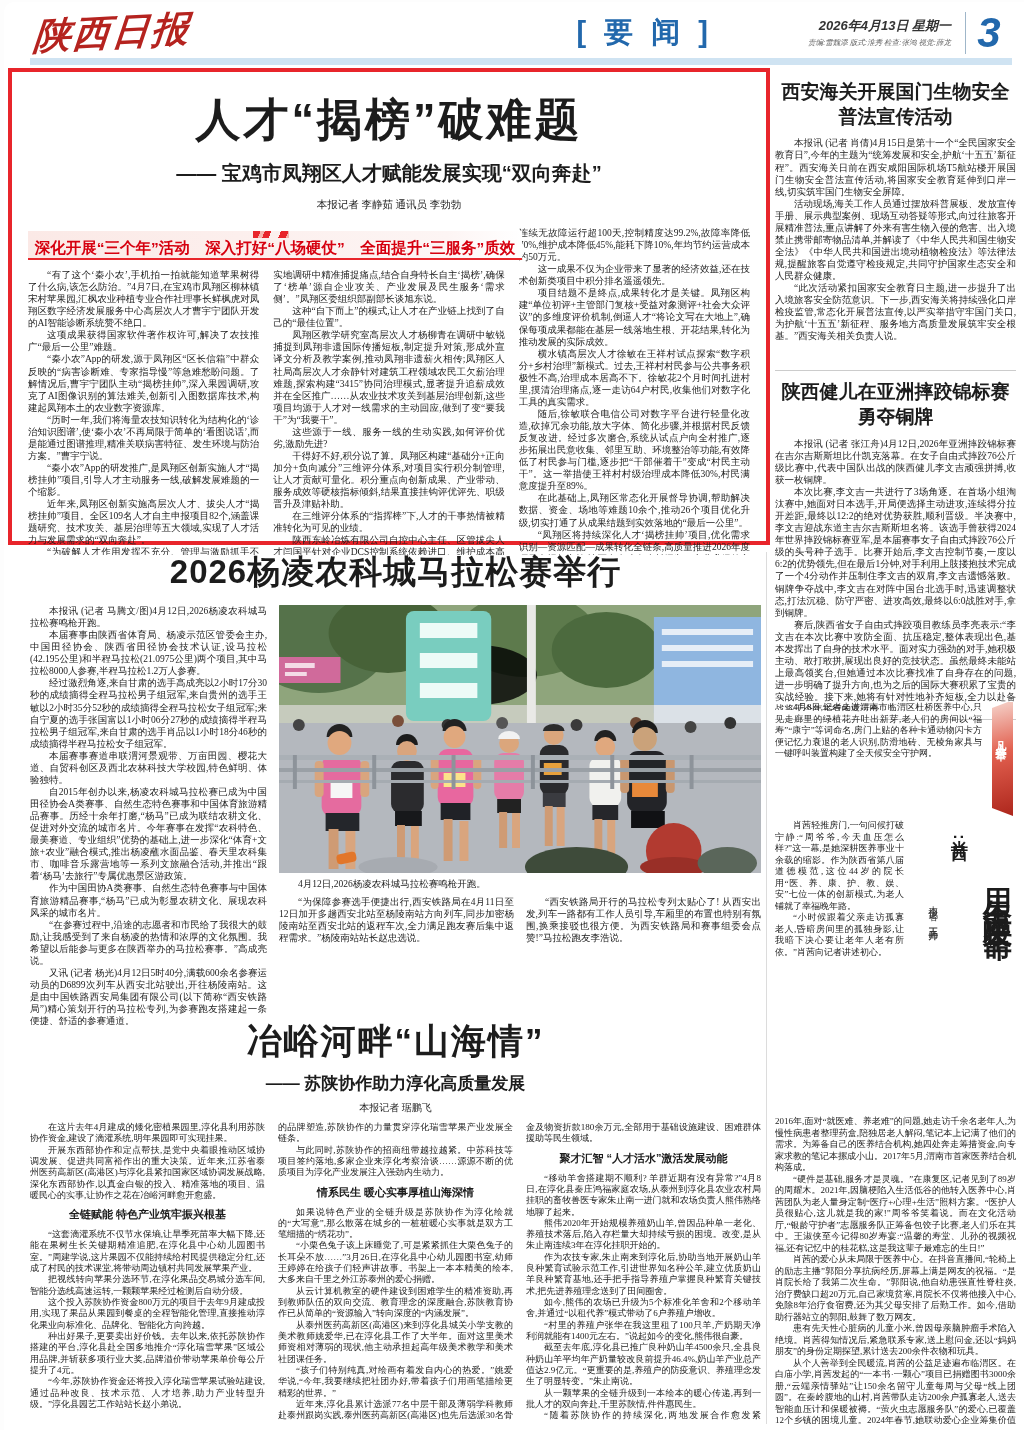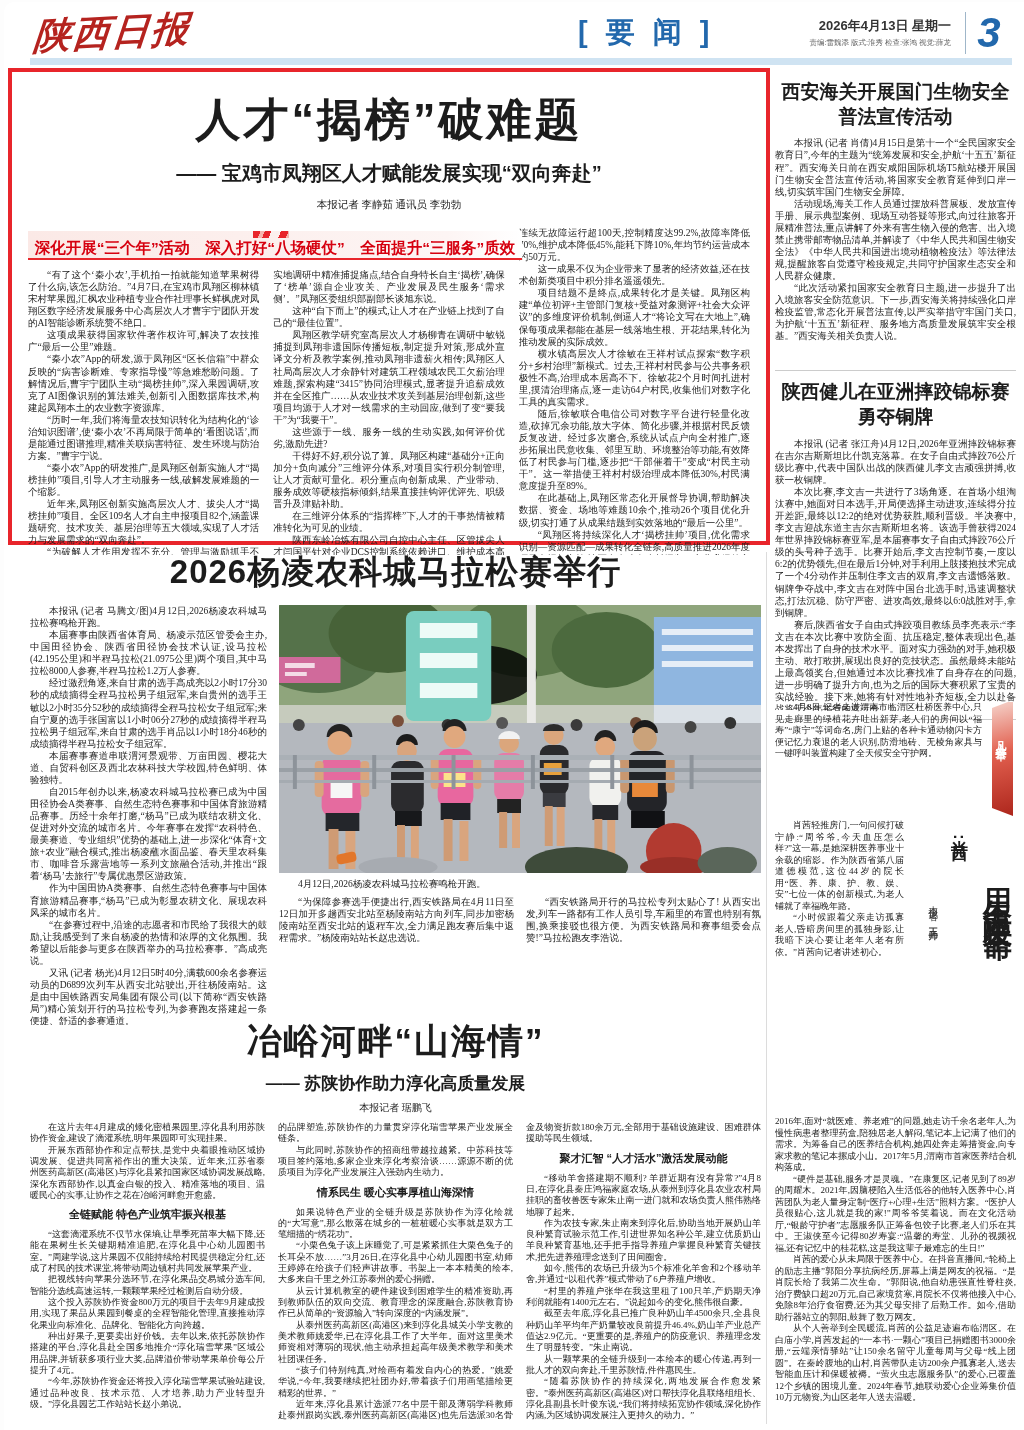--- a/index.html
+++ b/index.html
@@ -7,21 +7,21 @@
         font-family:"Liberation Serif","DejaVu Serif",serif;color:#1c1c1c;}
   .sheet{position:absolute;inset:2px 0 0 4px;background:#fff;border-radius:10px 0 0 0;}
 
   
   .masthead{position:absolute;left:34px;top:10px;right:12px;height:46px;display:flex;align-items:center;}
   .logo{font-size:37px;font-weight:bold;font-style:italic;color:#b5231f;
         font-family:"Liberation Serif",serif;transform:skewX(-8deg) rotate(-3deg);letter-spacing:2px;white-space:nowrap;}
   .mast-spacer{flex:1;}
   .section-title{font-family:"Liberation Sans","DejaVu Sans",sans-serif;font-weight:bold;
         font-size:29px;color:#2268ac;letter-spacing:5px;margin-right:95px;white-space:nowrap;}
-  .date-block{text-align:right;margin-right:14px;line-height:1.3;}
+  .date-block{text-align:right;margin-right:14px;line-height:1.3;font-style:italic;}
   .date-line{font-size:13px;font-weight:bold;color:#333;font-family:"Liberation Sans",sans-serif;}
   .credits-line{font-size:7.5px;color:#666;margin-top:3px;}
   .pageno-divider{width:1px;height:42px;background:#9fb6c9;}
   .pageno{font-family:"Liberation Sans","DejaVu Sans",sans-serif;font-weight:bold;font-size:42px;
         color:#2268ac;width:46px;text-align:center;font-style:italic;}
   .blue-band{position:absolute;left:30px;right:12px;top:58px;height:7px;background:#cfe3f2;}
 
   
   .para{margin:0;text-indent:2em;}
   .para.cont{text-indent:0;}
@@ -339,20 +339,21 @@
           <p class="para">“小栗色兔子该上床睡觉了,可是紧紧抓住大栗色兔子的长耳朵不放……”3月26日,在淳化县中心幼儿园图书室,幼师王婷婷在给孩子们轻声讲故事。书架上一本本精美的绘本,大多来自千里之外江苏泰州的爱心捐赠。</p>
           <p class="para">从云计算机教室的硬件建设到困难学生的精准资助,再到教师队伍的双向交流、教育理念的深度融合,苏陕教育协作已从简单的“资源输入”转向深度的“内涵发展”。</p>
           <p class="para">从泰州医药高新区(高港区)来到淳化县城关小学支教的美术教师姚爱华,已在淳化县工作了大半年。面对这里美术师资相对薄弱的现状,他主动承担起高年级美术教学和美术社团课任务。</p>
           <p class="para">“孩子们特别纯真,对绘画有着发自内心的热爱。”姚爱华说,“今年,我要继续把社团办好,带着孩子们用画笔描绘更精彩的世界。”</p>
           <p class="para">近年来,淳化县累计选派77名中层干部及薄弱学科教师赴泰州跟岗实践,泰州医药高新区(高港区)也先后选派30名骨干教师来淳化支教,让淳化县的孩子在“家门口”就能享受到更加公平、更高质量的教育。</p>
         </div>
       <div class="sh-col">
           <p class="para cont">金及物资折款180余万元,全部用于基础设施建设、困难群体援助等民生领域。</p>
           <p class="col-subhead">聚才汇智  “人才活水”激活发展动能</p>
           <p class="para">“移动羊舍搭建期不顺利? 羊群近期有没有异常?”4月8日,在淳化县秦庄鸿福家庭农场,从泰州到淳化县农业农村局挂职的畜牧兽医专家朱止南一进门就和农场负责人熊伟熟络地聊了起来。</p>
+          <p class="para">熊伟2020年开始规模养殖奶山羊,曾因品种单一老化、养殖技术落后,陷入存栏量大却持续亏损的困境。改变,是从朱止南连续3年在淳化挂职开始的。</p>
           <p class="para">作为农技专家,朱止南来到淳化后,协助当地开展奶山羊良种繁育试验示范工作,引进世界知名种公羊,建立优质奶山羊良种繁育基地,还手把手指导养殖户掌握良种繁育关键技术,把先进养殖理念送到了田间圈舍。</p>
           <p class="para">如今,熊伟的农场已升级为5个标准化羊舍和2个移动羊舍,并通过“以租代养”模式带动了6户养殖户增收。</p>
           <p class="para">“村里的养殖户张华在我这里租了100只羊,产奶期天净利润就能有1400元左右。”说起如今的变化,熊伟很自豪。</p>
           <p class="para">截至去年底,淳化县已推广良种奶山羊4500余只,全县良种奶山羊平均年产奶量较改良前提升46.4%,奶山羊产业总产值达2.9亿元。“更重要的是,养殖户的防疫意识、养殖理念发生了明显转变。”朱止南说。</p>
           <p class="para">从一颗苹果的全链升级到一本绘本的暖心传递,再到一批人才的双向奔赴,千里苏陕情,件件惠民生。</p>
           <p class="para">“随着苏陕协作的持续深化,两地发展合作愈发紧密。”泰州医药高新区(高港区)对口帮扶淳化县联络组组长、淳化县副县长叶俊东说,“我们将持续拓宽协作领域,深化协作内涵,为区域协调发展注入更持久的动力。”</p>
         </div>
     </div>
   </section>
 
@@ -379,16 +380,17 @@
           <span class="hb-name">王帅</span>
         </div>
         <div class="hero-title-prefix">肖茜:</div>
         <div class="hero-title-main">用生命温暖生命</div>
       </div>
     </div>
     <div class="hero-lower">
         <p class="para cont">2016年,面对“就医难、养老难”的问题,她走访千余名老年人,为慢性病患者整理药盒,陪独居老人解闷,笔记本上记满了他们的需求。为筹备自己的医养结合机构,她四处奔走筹措资金,向专家求教的笔记本摞成小山。2017年5月,渭南市首家医养结合机构落成。</p>
         <p class="para">“硬件是基础,服务才是灵魂。”在康复区,记者见到了89岁的周耀木。2021年,因脑梗陷入生活低谷的他转入医养中心,肖茜团队为老人量身定制“医疗+心理+生活”照料方案。“医护人员很贴心,这儿就是我的家!”周爷爷笑着说。而在文化活动厅,“银龄守护者”志愿服务队正筹备包饺子比赛,老人们乐在其中。王淑侠至今记得80岁寿宴:“温馨的寿堂、儿孙的视频祝福,还有记忆中的桂花糕,这是我这辈子最难忘的生日!”</p>
         <p class="para">肖茜的爱心从未局限于医养中心。在抖音直播间,“轮椅上的励志主播”郭阳分享抗病经历,屏幕上满是网友的祝福。“是肖院长给了我第二次生命。”郭阳说,他自幼患强直性脊柱炎,治疗费缺口超20万元,自己家境贫寒,肖院长不仅将他接入中心,免除8年治疗食宿费,还为其父母安排了后勤工作。如今,借助助行器站立的郭阳,鼓舞了数万网友。</p>
+        <p class="para">患有先天性心脏病的儿童小米,曾因母亲脑肿瘤手术陷入绝境。肖茜得知情况后,紧急联系专家,送上慰问金,还以“妈妈朋友”的身份定期探望,累计送去200余件衣物和玩具。</p>
         <p class="para">从个人善举到全民暖流,肖茜的公益足迹遍布临渭区。在白庙小学,肖茜发起的“一本书·一颗心”项目已捐赠图书3000余册,“云端亲情驿站”让150余名留守儿童每周与父母“线上团圆”。在秦岭腹地的山村,肖茜带队走访200余户孤寡老人,送去智能血压计和保暖被褥。“萤火虫志愿服务队”的爱心,已覆盖12个乡镇的困境儿童。2024年春节,她联动爱心企业筹集价值10万元物资,为山区老年人送去温暖。</p>
       </div>
   </aside>
 </div>
 
 </body></html>

